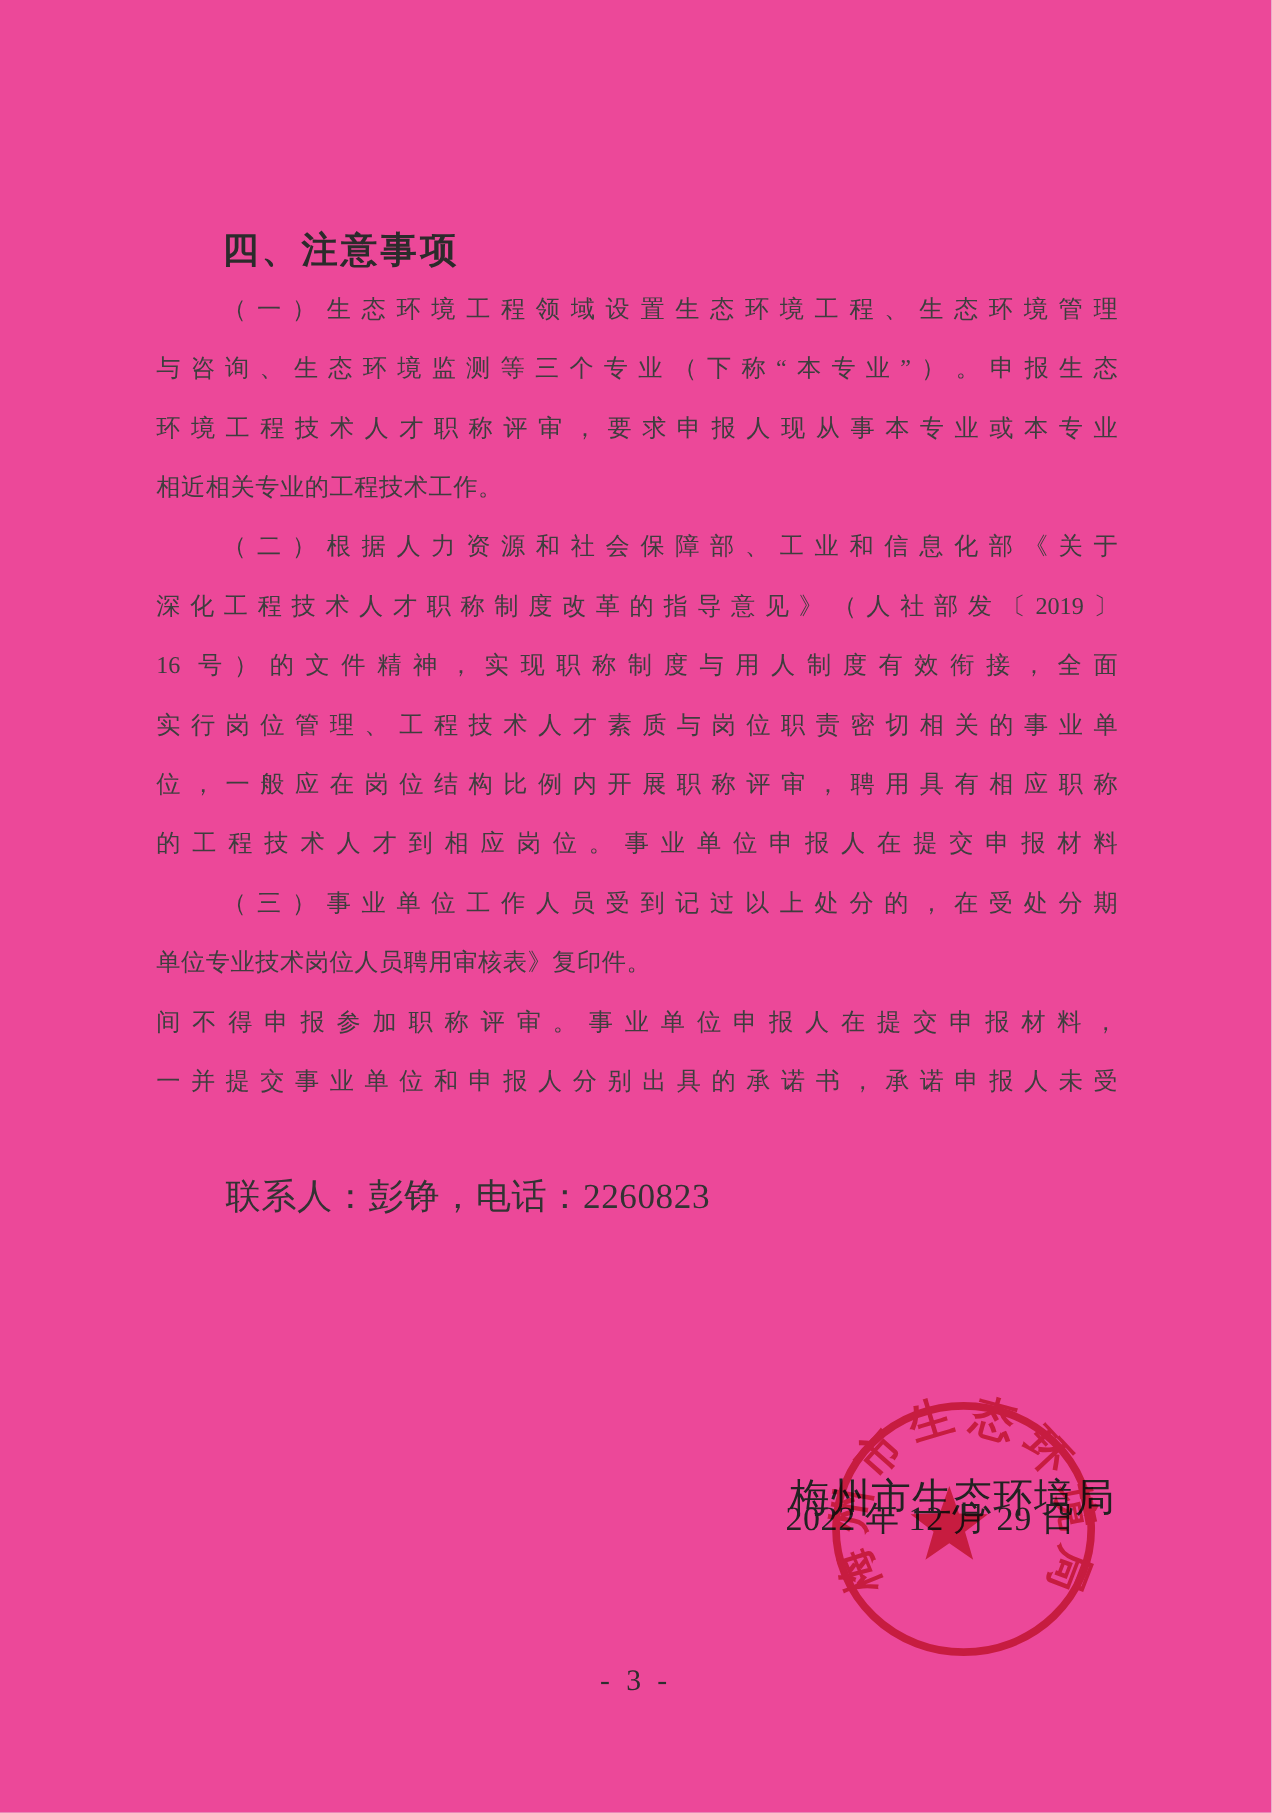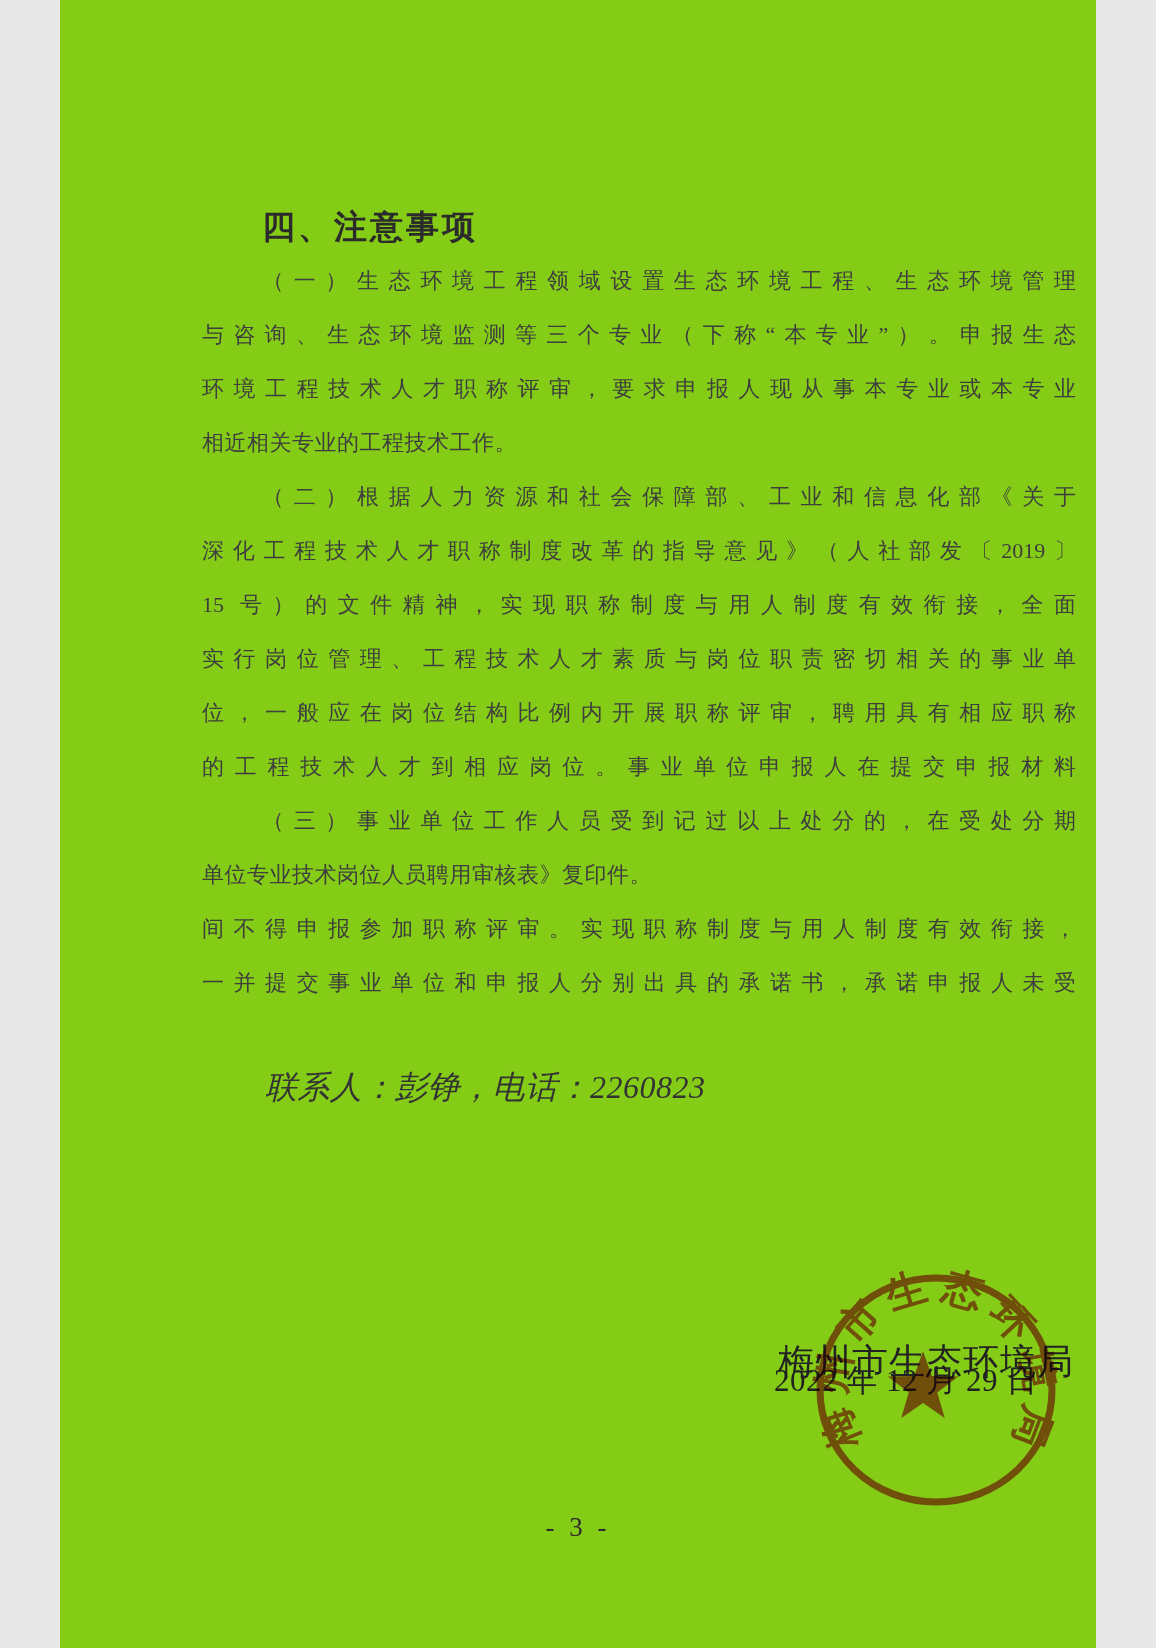--- a/index.html
+++ b/index.html
@@ -1,20 +1,20 @@
 <!DOCTYPE html>
 <html><head>
 <meta charset="utf-8">
 <style>
   html,body{margin:0;padding:0;background:#e8e8e8;}
   .page{
     position:relative;
-    width:1036px;height:1648px;
+    width:1156px;height:1648px;
     margin:0 auto;
-    background:#84cc16;
+    background:#ec4899;
     overflow:hidden;
     font-family:"Liberation Serif","DejaVu Serif",serif;
     color:#3c3c3c;
   }
   .body-text{
     position:absolute;
     left:142px;top:200px;width:874px;
   }
   .line{
     height:54px;
@@ -39,21 +39,20 @@
     color:#2b2b2b;
     padding-left:60px;
   }
   .contact-line{
     margin-top:50px;
     height:54px;line-height:54px;
     font-size:32px;
     padding-left:63px;
     color:#333;
     letter-spacing:0.5px;
-    font-style:italic;
   }
   .signature-org{
     position:absolute;left:718px;top:1338px;
     font-size:36px;letter-spacing:1px;color:#222;
     white-space:nowrap;
   }
   .signature-date{
     position:absolute;left:714px;top:1360px;
     font-size:31px;letter-spacing:0.5px;color:#222;
     white-space:nowrap;
@@ -79,28 +78,28 @@
   <div class="body-text">
     <div class="line heading">四、注意事项</div>
 
     <div class="line just indent">（一）生态环境工程领域设置生态环境工程、生态环境管理</div>
     <div class="line just">与咨询、生态环境监测等三个专业（下称“本专业”）。申报生态</div>
     <div class="line just">环境工程技术人才职称评审，要求申报人现从事本专业或本专业</div>
     <div class="line">相近相关专业的工程技术工作。</div>
 
     <div class="line just indent">（二）根据人力资源和社会保障部、工业和信息化部《关于</div>
     <div class="line just">深化工程技术人才职称制度改革的指导意见》（人社部发〔2019〕</div>
-    <div class="line just">15 号）的文件精神，实现职称制度与用人制度有效衔接，全面</div>
+    <div class="line just">16 号）的文件精神，实现职称制度与用人制度有效衔接，全面</div>
     <div class="line just">实行岗位管理、工程技术人才素质与岗位职责密切相关的事业单</div>
     <div class="line just">位，一般应在岗位结构比例内开展职称评审，聘用具有相应职称</div>
     <div class="line just">的工程技术人才到相应岗位。事业单位申报人在提交申报材料</div>
     <div class="line just indent">（三）事业单位工作人员受到记过以上处分的，在受处分期</div>
 
     <div class="line">单位专业技术岗位人员聘用审核表》复印件。</div>
-    <div class="line just">间不得申报参加职称评审。实现职称制度与用人制度有效衔接，</div>
+    <div class="line just">间不得申报参加职称评审。事业单位申报人在提交申报材料，</div>
     <div class="line just">一并提交事业单位和申报人分别出具的承诺书，承诺申报人未受</div>
 
     <div class="contact-line">联系人：彭铮，电话：2260823</div>
   </div>
 
   <div class="signature-org">梅州市生态环境局</div>
   <div class="signature-date">2022 年 12 月 29 日</div>
 
   <svg class="seal" viewBox="0 0 256 250" xmlns="http://www.w3.org/2000/svg">
     <ellipse cx="126" cy="126" rx="116" ry="112" fill="none" stroke="#d24c55" stroke-width="7"></ellipse>

